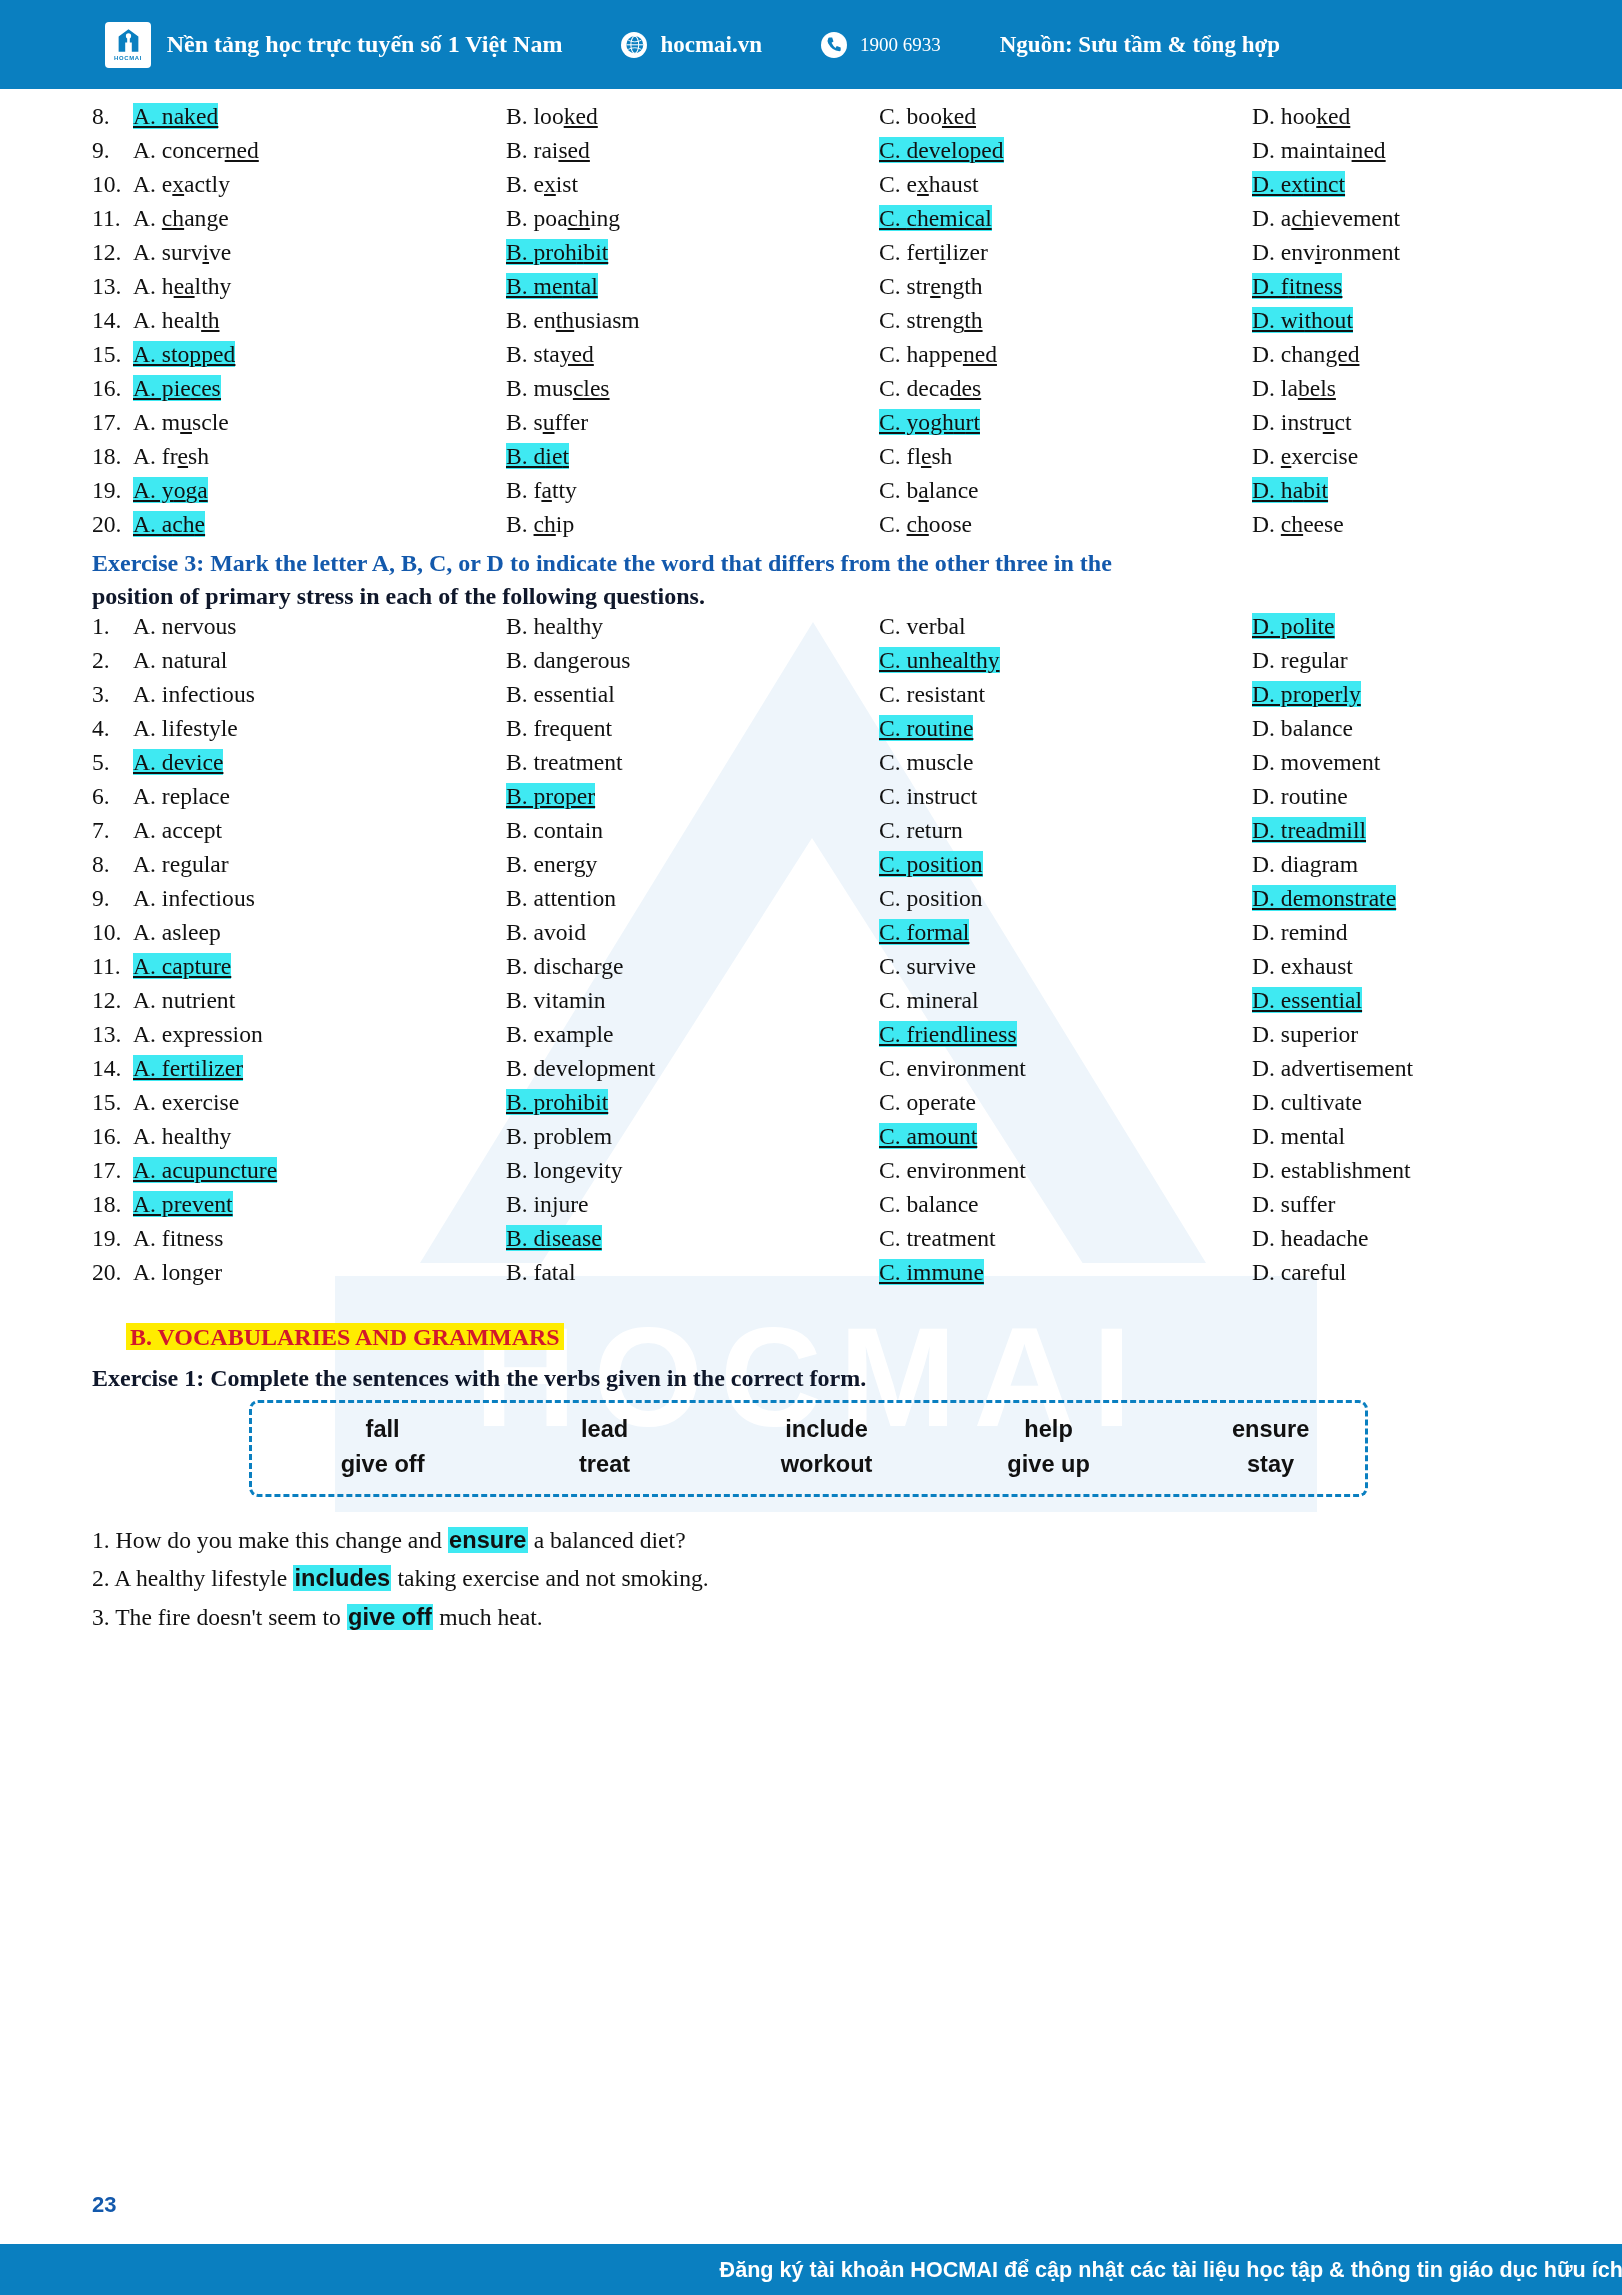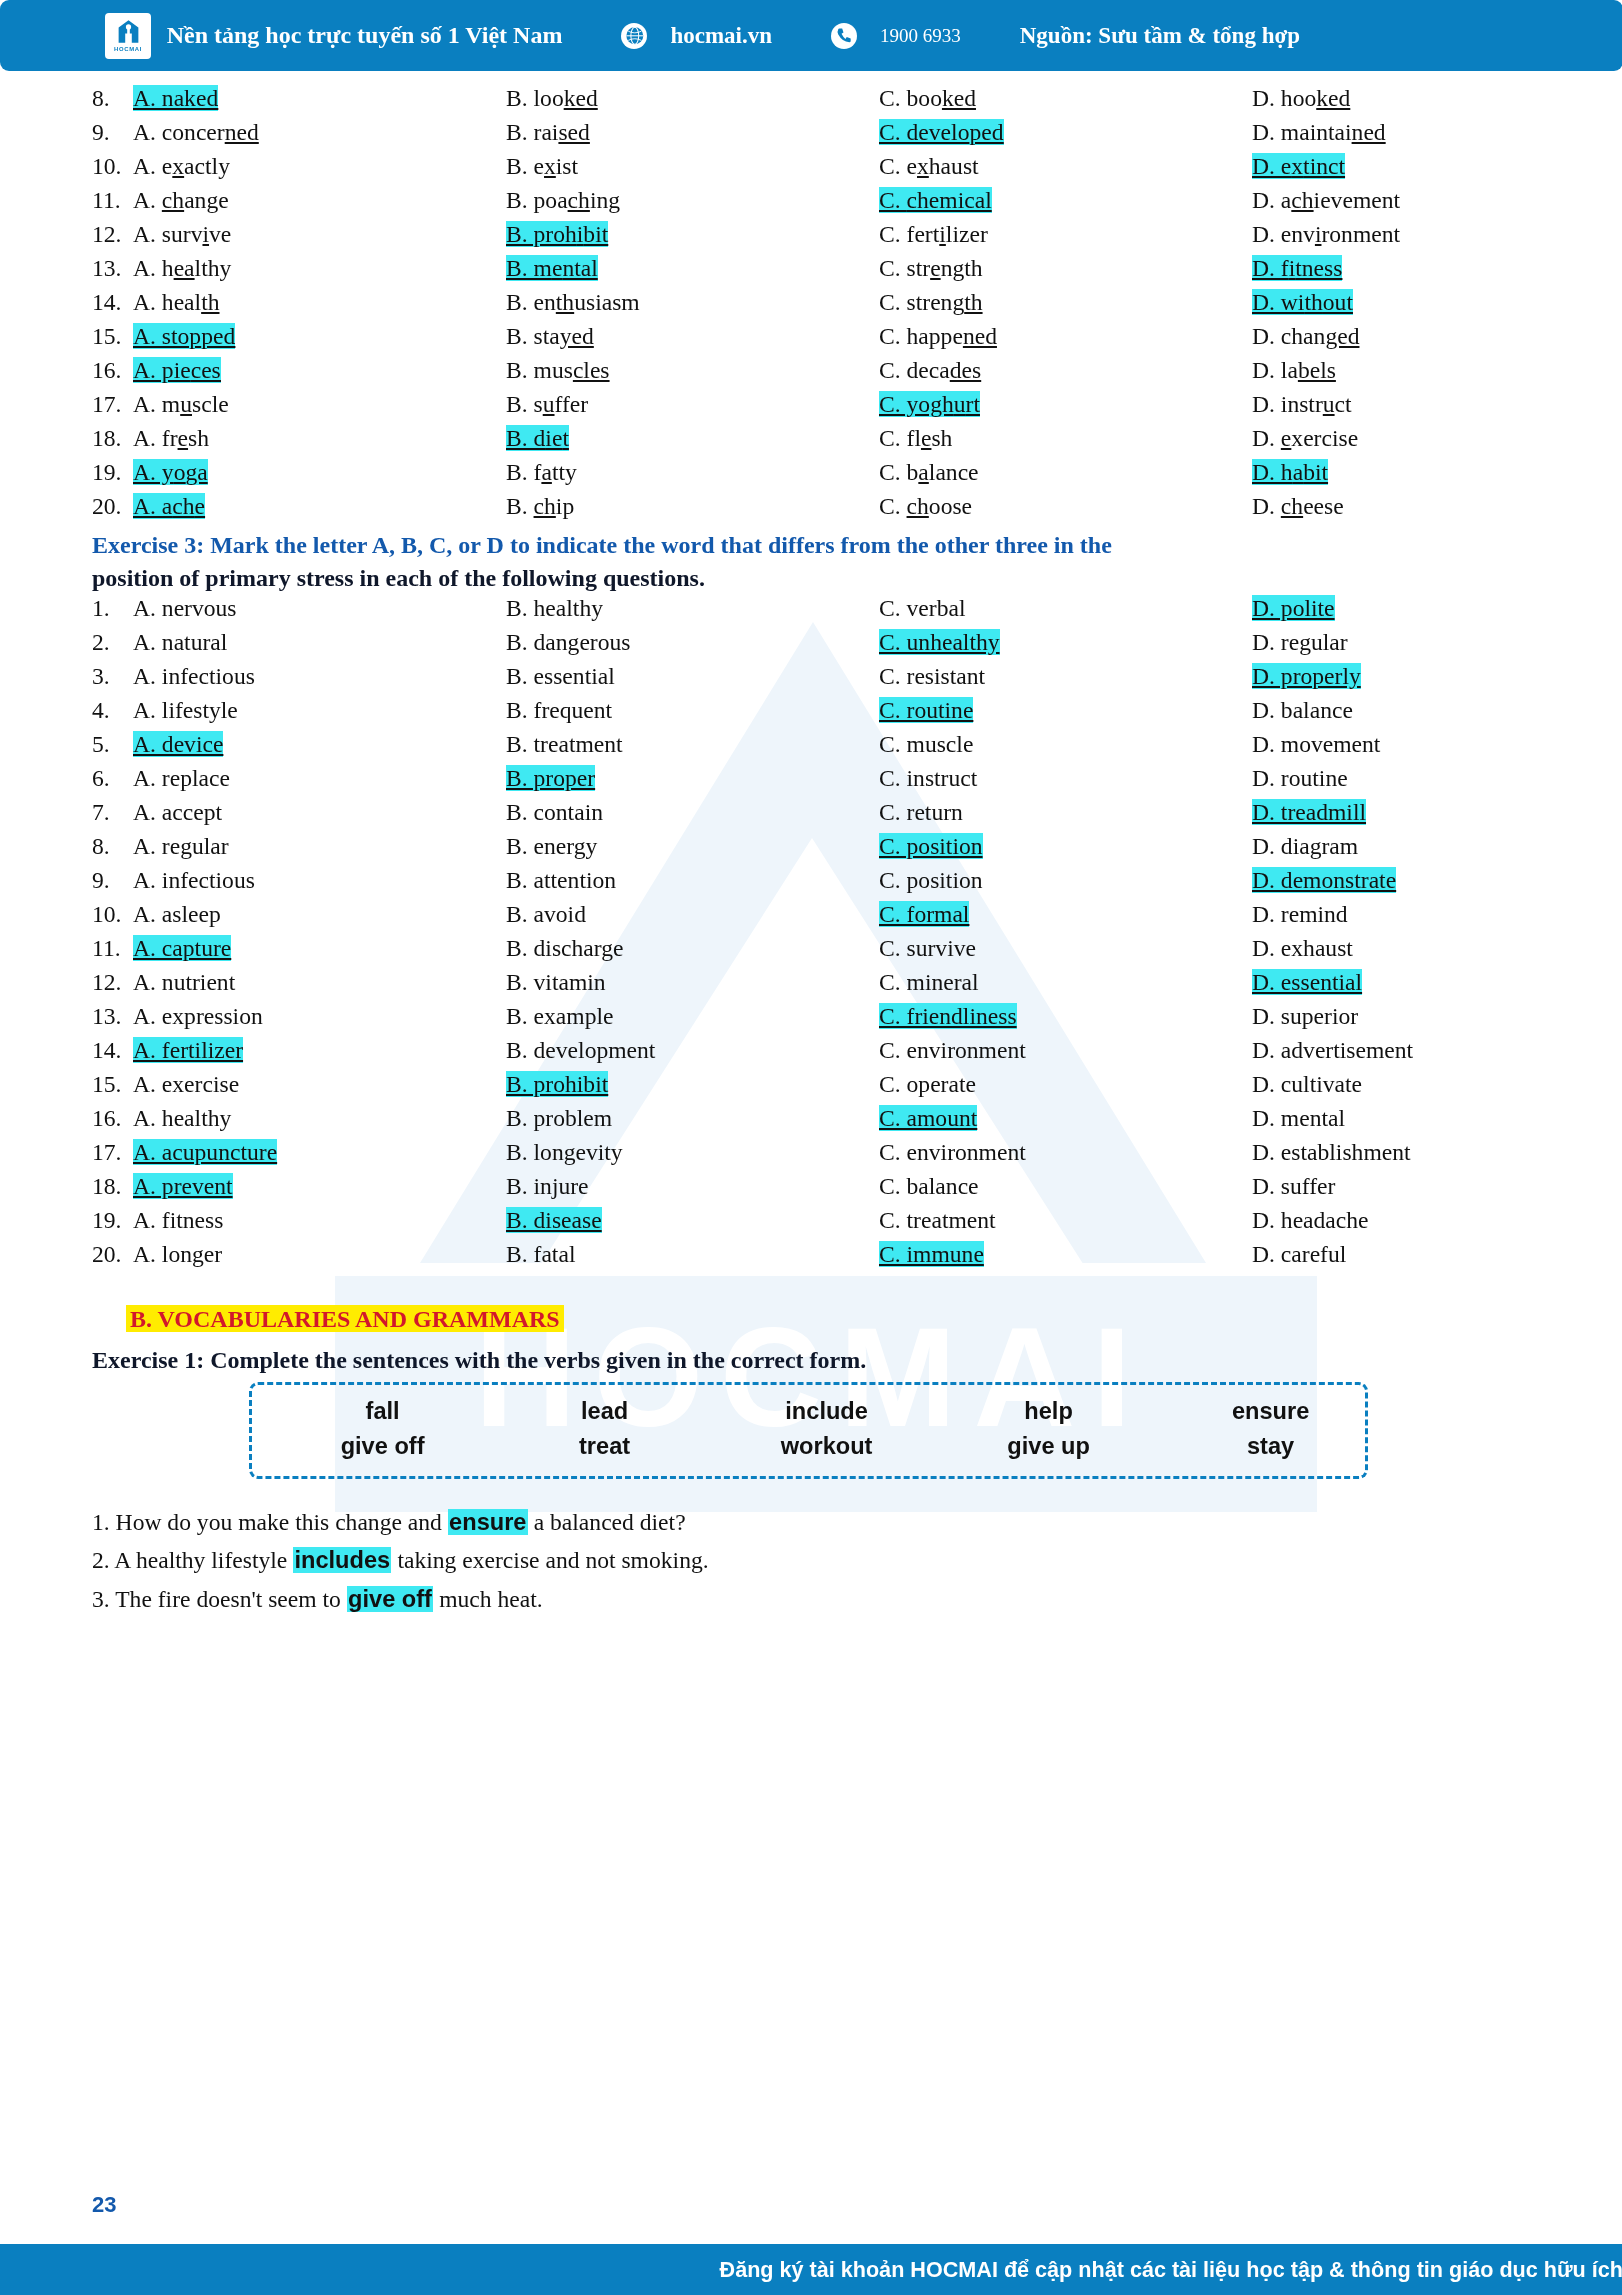--- a/index.html
+++ b/index.html
@@ -8,28 +8,27 @@
     width: 1623px;
     height: 2295px;
     background: #ffffff;
     font-family: "Liberation Serif", serif;
     position: relative;
     overflow: hidden;
   }
 
   
   .header {
-    height: 71px;
+    height: 89px;
     background: #0a7fc0;
     display: flex;
     align-items: center;
     padding: 12px 26px;
     color: #ffffff;
     position: relative;
-    border-radius: 9px;
   }
   .logo-box {
     width: 46px; height: 46px;
     background: #ffffff;
     border-radius: 3.9px;
     display: flex; flex-direction: column;
     align-items: center; justify-content: center;
     margin-left: 79px;
     margin-right: 15.7px;
     flex: none;
@@ -49,21 +48,21 @@
   }
   .header-slogan {
     font-family: "Liberation Serif", serif;
     font-size: 24px;
     font-weight: bold;
     white-space: nowrap;
   }
   .header-group {
     display: flex;
     align-items: center;
-    gap: 23px;
+    gap: 13px;
     margin-left: 59px;
     white-space: nowrap;
   }
   .circle-icon {
     width: 26px; height: 26px;
     border-radius: 50%;
     background: #ffffff;
     display: flex; align-items: center; justify-content: center;
     flex: none;
   }

